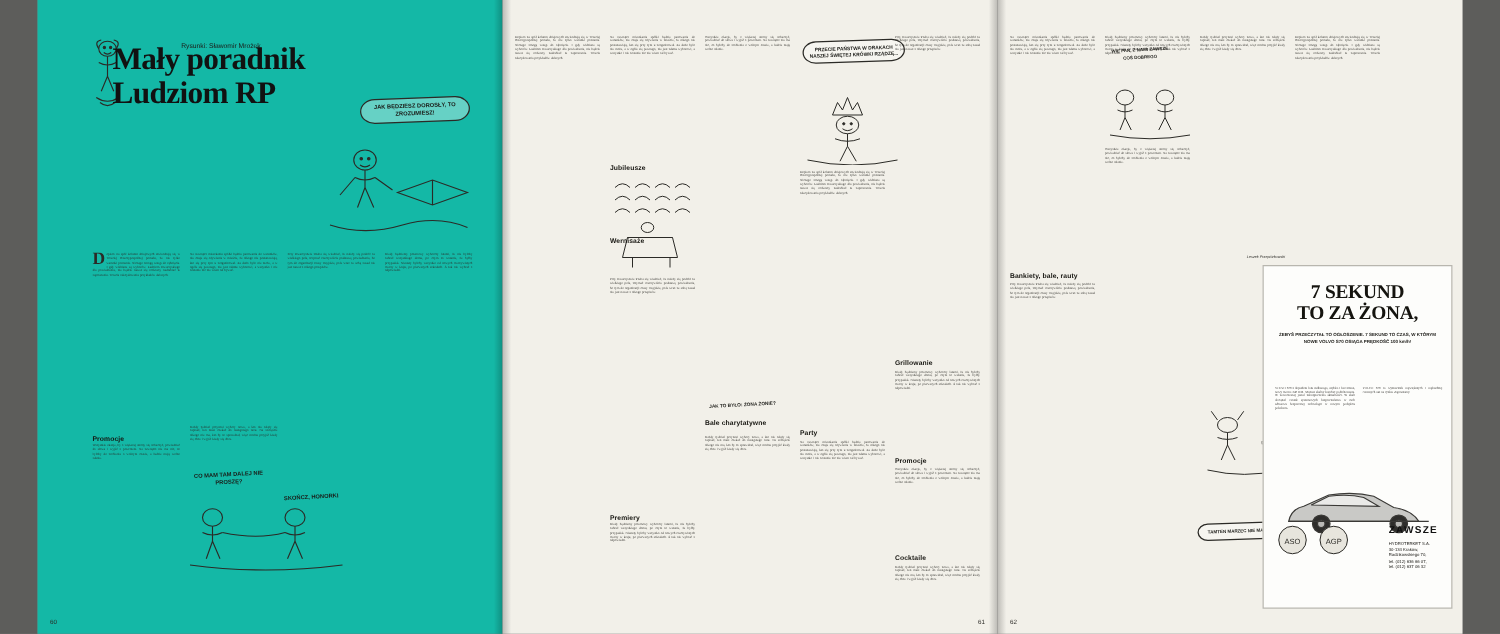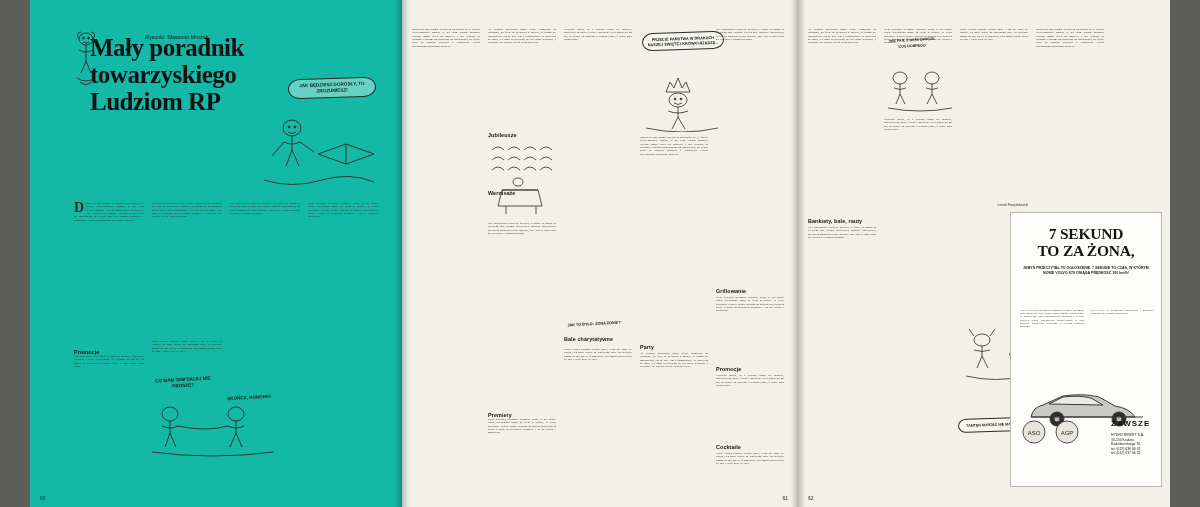--- a/index.html
+++ b/index.html
@@ -223,21 +223,20 @@
           <path d="M12 31 l-5 12 M12 31 l5 12"></path>
           <path d="M5 9 q-4 -6 2 -7 M19 9 q4 -6 -2 -7"></path>
           <path d="M3 48 q9 6 18 0"></path>
           <path d="M6 52 q6 5 12 0"></path>
         </g>
       </svg>
     </div>
 
     <div class="title-block">
       <div class="main-title">Mały poradnik</div>
-      <div class="main-title">towarzyskiego</div>
       <div class="main-title">Ludziom RP</div>
     </div>
     <div class="credit">Rysunki: Sławomir Mrożek</div>
 
     <div class="bubble" style="left:258px; top:78px; width:78px;">JAK BĘDZIESZ DOROSŁY, TO ZROZUMIESZ!</div>
 
     <div class="doodle" style="left:228px; top:110px;">
       <svg width="120" height="86" viewBox="0 0 120 86">
         <g fill="none" stroke="#2b2a26" stroke-width="0.9">
           <ellipse cx="34" cy="18" rx="9" ry="8"></ellipse>

